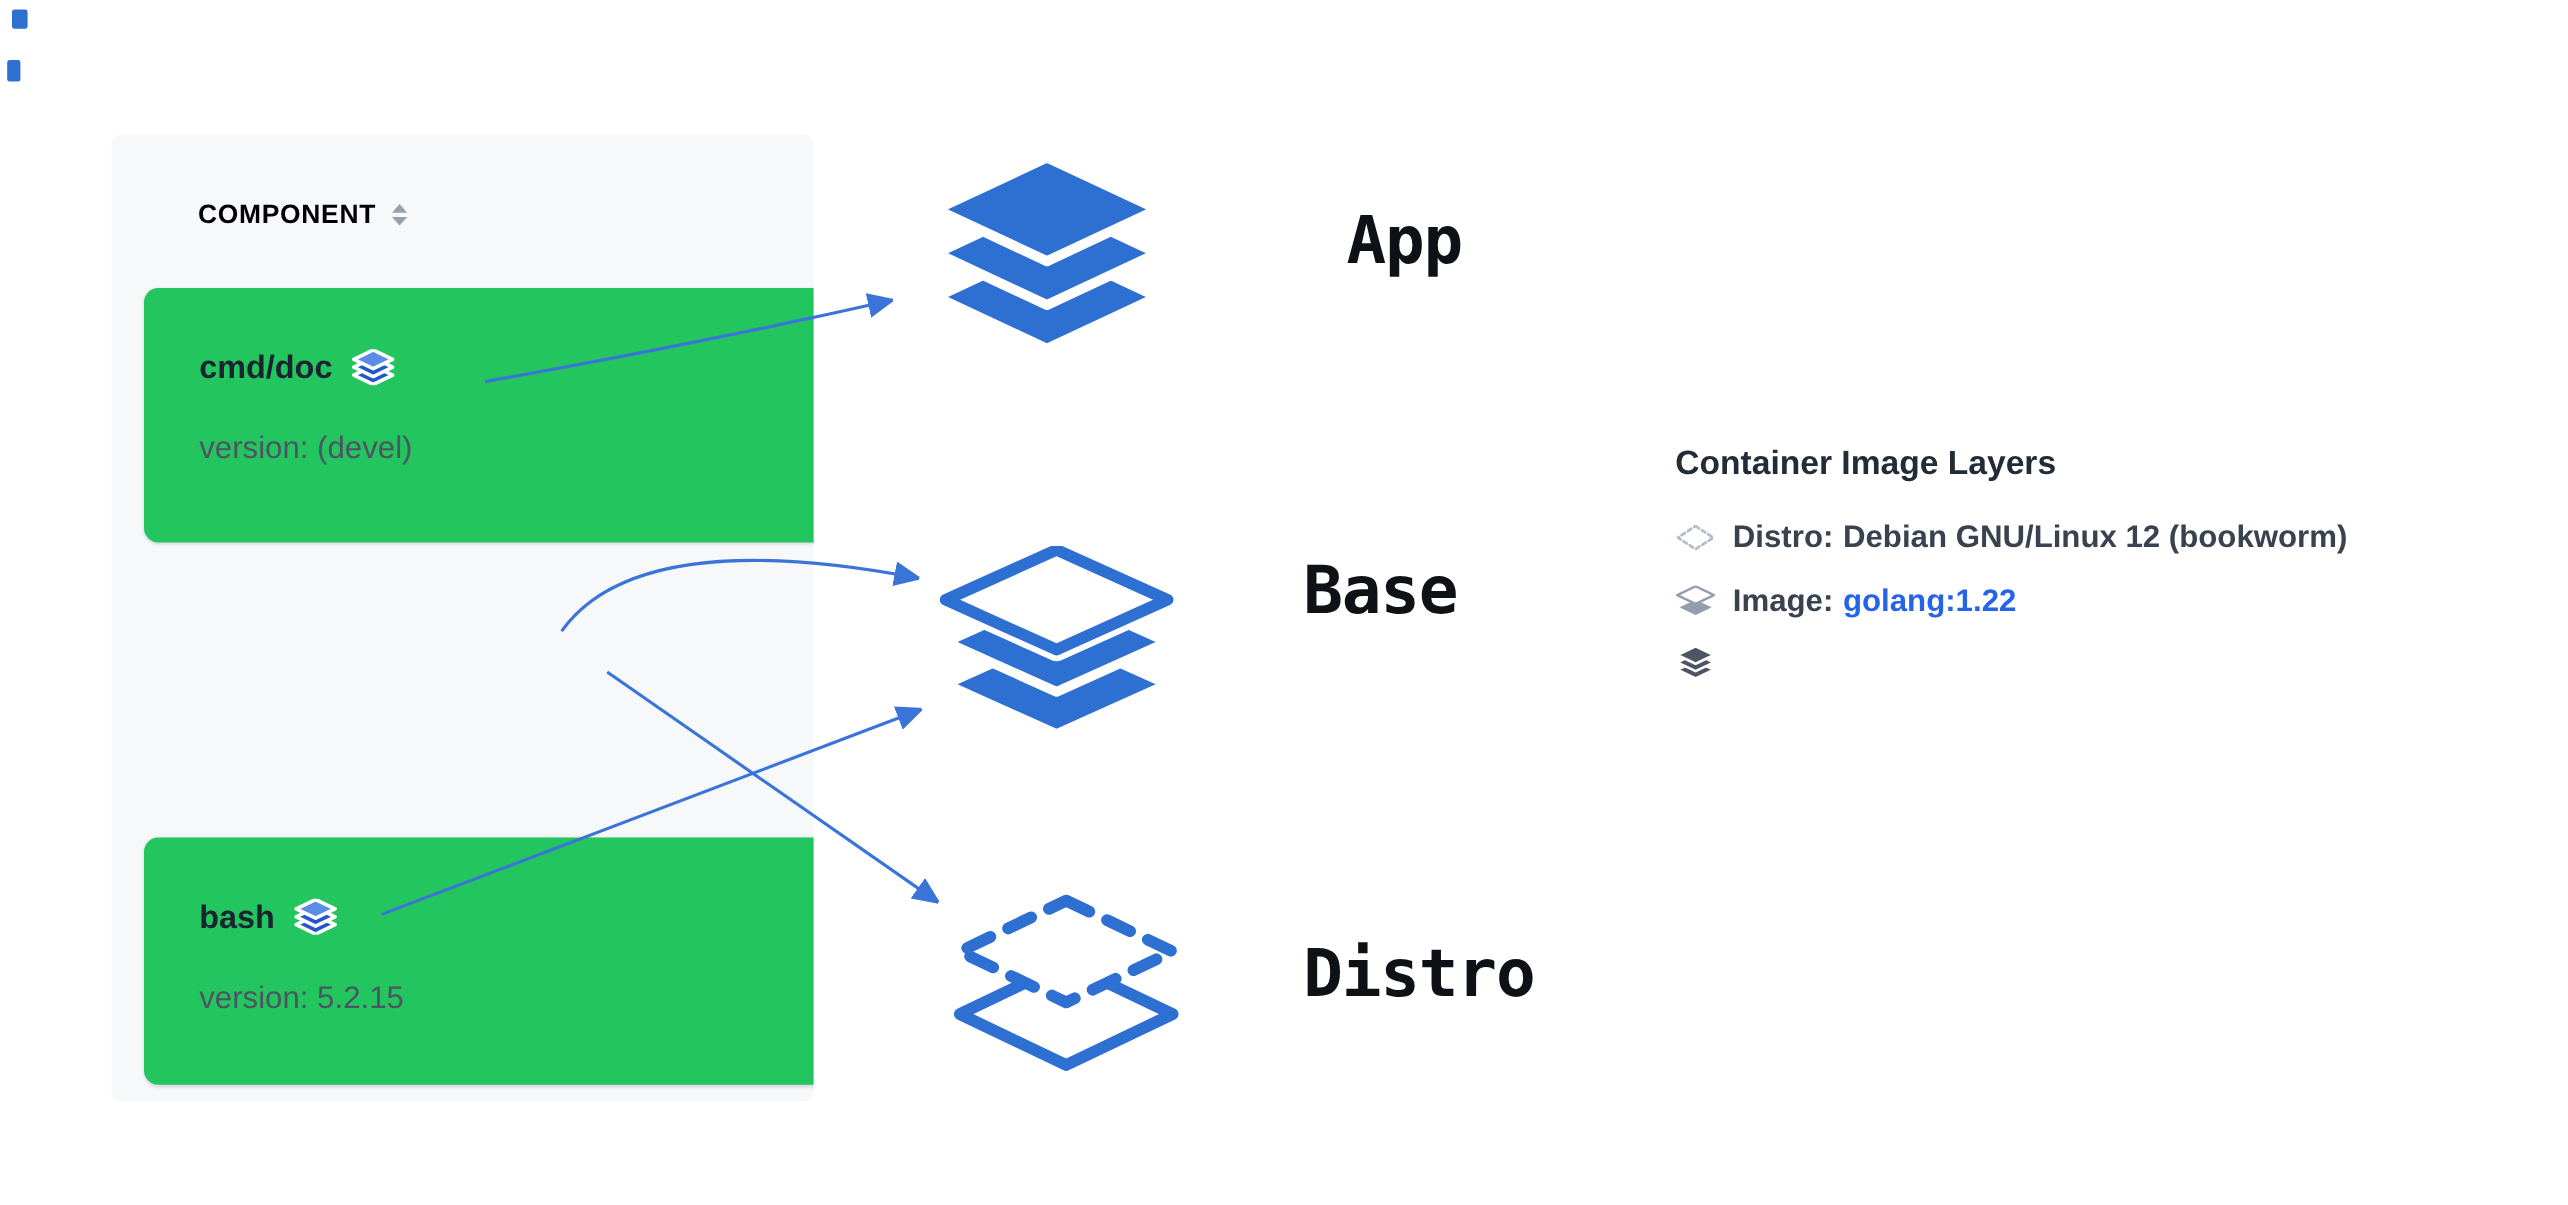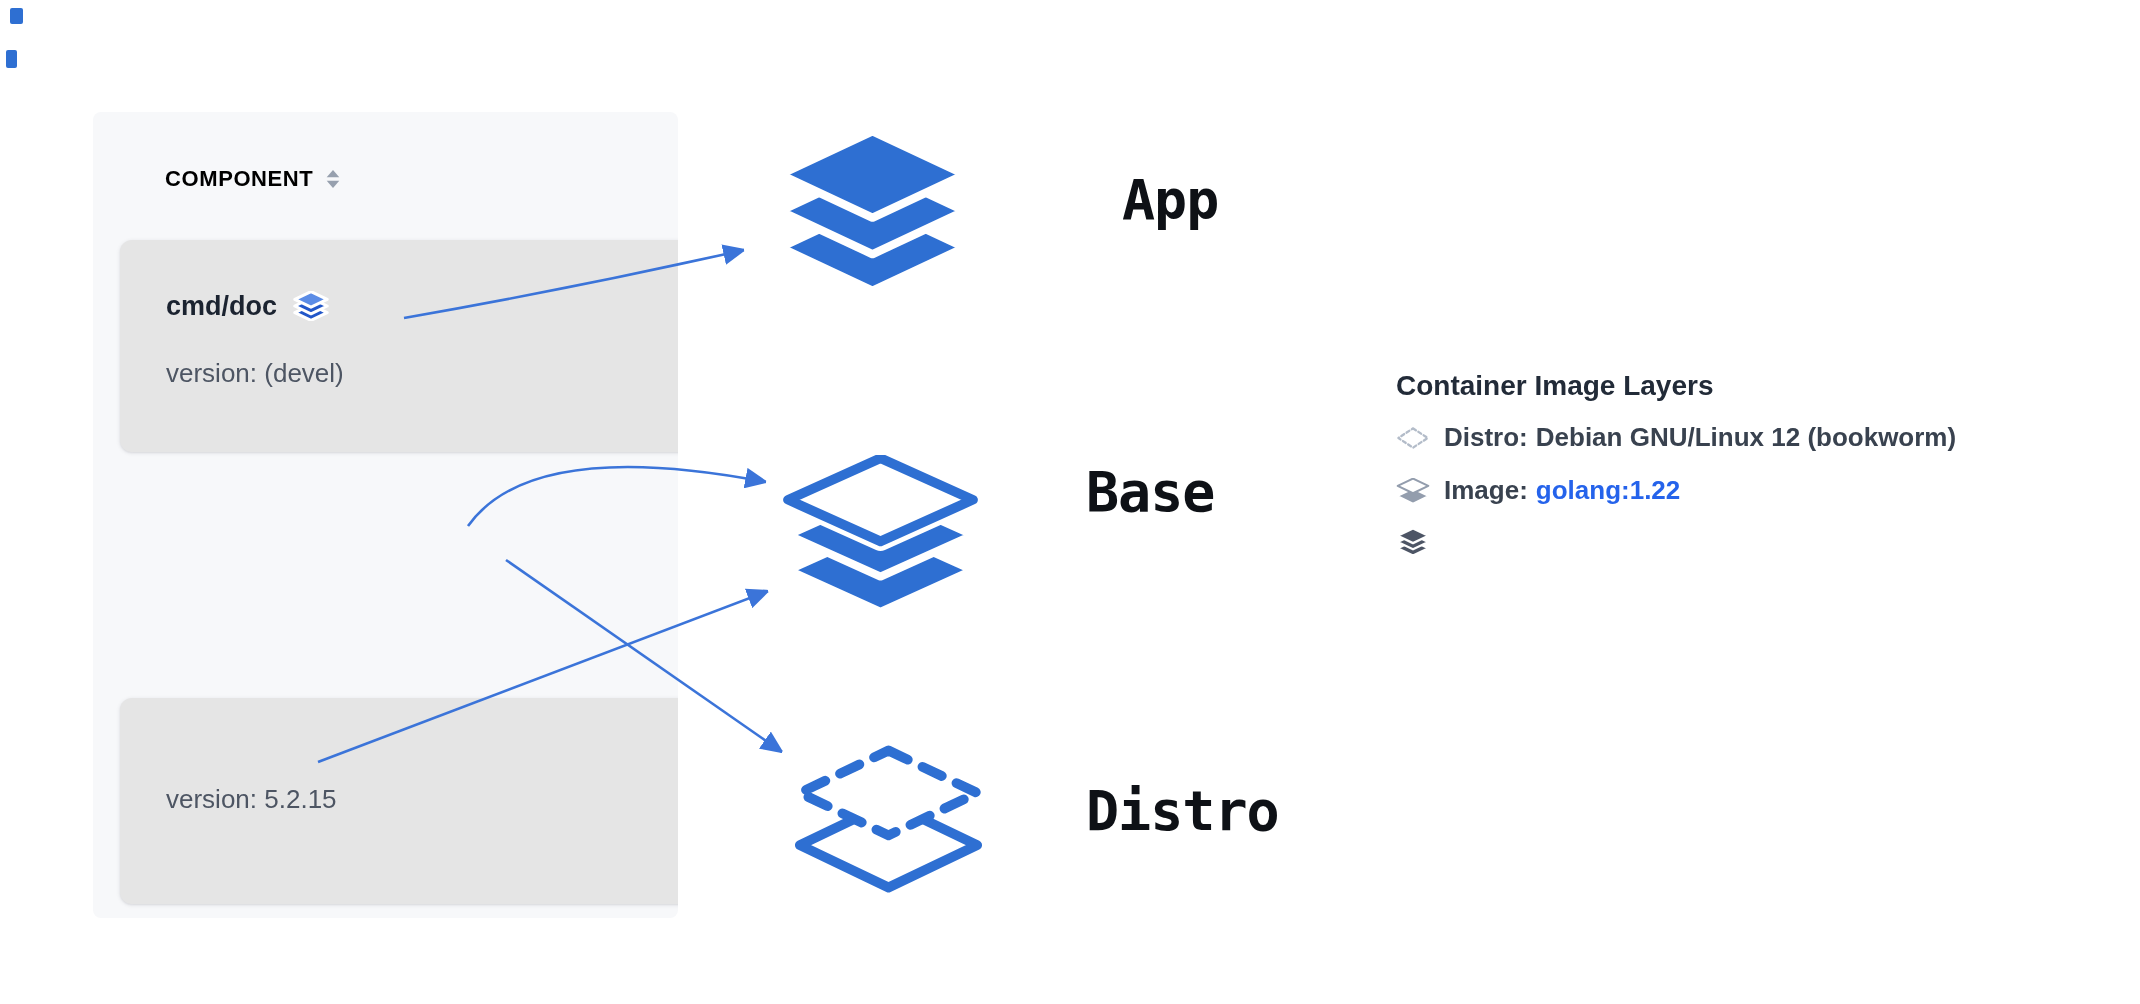--- a/index.html
+++ b/index.html
@@ -11,21 +11,21 @@
   .crop-a { left:10px; top:8px;  width:13px; height:16px; }
   .crop-b { left:6px;  top:50px; width:11px; height:18px; }
 
   
   .panel { position:absolute; left:93px; top:112px; width:585px; height:806px;
            background:#f7f8fa; border-radius:8px; overflow:hidden; }
   .panel-header { position:absolute; left:72px; top:54px; display:flex; align-items:center; gap:11px; cursor:pointer; }
   .panel-header-label { font-size:22px; font-weight:700; letter-spacing:0.6px; color:#000000; }
   .sort-icon { display:block; }
 
-  .card { position:absolute; left:27px; width:600px; background:#e5e5e5; border-radius:12px;
+  .card { position:absolute; left:27px; width:600px; background:#22c55e; border-radius:12px;
           box-shadow:0 1px 4px rgba(16,24,40,0.10), 0 1px 2px rgba(16,24,40,0.06);
           padding:50px 0 0 46px; }
   .card.c1 { top:128px; height:212px; }
   .card.c2 { top:354px; height:218px; }
   .card.c3 { top:586px; height:206px; }
   .name-row { display:flex; align-items:center; gap:16px; height:32px; }
   .comp-name { font-size:27px; font-weight:700; color:#1b2330; }
   .comp-version { margin-top:36px; font-size:26px; font-weight:400; color:#4d5563; }
 
   
@@ -58,21 +58,21 @@
 
   .lg-dash   { fill:#ffffff; stroke:#b3bcc9; stroke-width:7; stroke-dasharray:12 9;
                stroke-linecap:round; stroke-linejoin:round; }
   .lg-fill   { fill:#939dad; stroke:#ffffff; stroke-width:6; stroke-linejoin:round; }
   .lg-hollow { fill:#ffffff; stroke:#939dad; stroke-width:7; stroke-linejoin:round; }
   .lg-dark   { fill:#4d5565; stroke:#ffffff; stroke-width:8; stroke-linejoin:round; }
 
   
   .legend { position:absolute; left:1396px; top:370px; width:660px; }
   .legend-title { font-size:28px; font-weight:700; color:#222b38; }
-  .legend-list { margin-top:20px; display:flex; flex-direction:column; gap:22px; }
+  .legend-list { margin-top:30px; display:flex; flex-direction:column; gap:22px; }
   .legend-item { display:flex; align-items:center; gap:14px; }
   .legend-text { font-size:26px; font-weight:600; color:#39424f; }
   .legend-label { margin-right:8px; }
   .legend-link { color:#2563eb; cursor:pointer; }
 </style>
 </head>
 <body>
 
 <div id="canvas">
 
@@ -95,20 +95,28 @@
           <polygon class="mini-low" points="60,46 114,72 60,98 6,72"></polygon>
           <polygon class="mini-low" points="60,24 114,50 60,76 6,50"></polygon>
           <polygon class="mini-top" points="60,2 114,28 60,54 6,28"></polygon>
         </svg>
       </div>
       <div class="comp-version">version: (devel)</div>
     </div>
 
 
     <div class="card c3">
+      <div class="name-row">
+        <span class="comp-name">bash</span>
+        <svg width="36" height="30" viewBox="0 0 120 100" preserveAspectRatio="none">
+          <polygon class="mini-low" points="60,46 114,72 60,98 6,72"></polygon>
+          <polygon class="mini-low" points="60,24 114,50 60,76 6,50"></polygon>
+          <polygon class="mini-top" points="60,2 114,28 60,54 6,28"></polygon>
+        </svg>
+      </div>
       <div class="comp-version">version: 5.2.15</div>
     </div>
   </section>
 
   <svg class="arrows" viewBox="0 0 2140 1004">
     <defs>
       <marker id="ah" markerWidth="8" markerHeight="8" refX="8" refY="4" orient="auto">
         <path d="M0,0 L9,4 L0,8 Z" fill="#3b74d9"></path>
       </marker>
     </defs>

